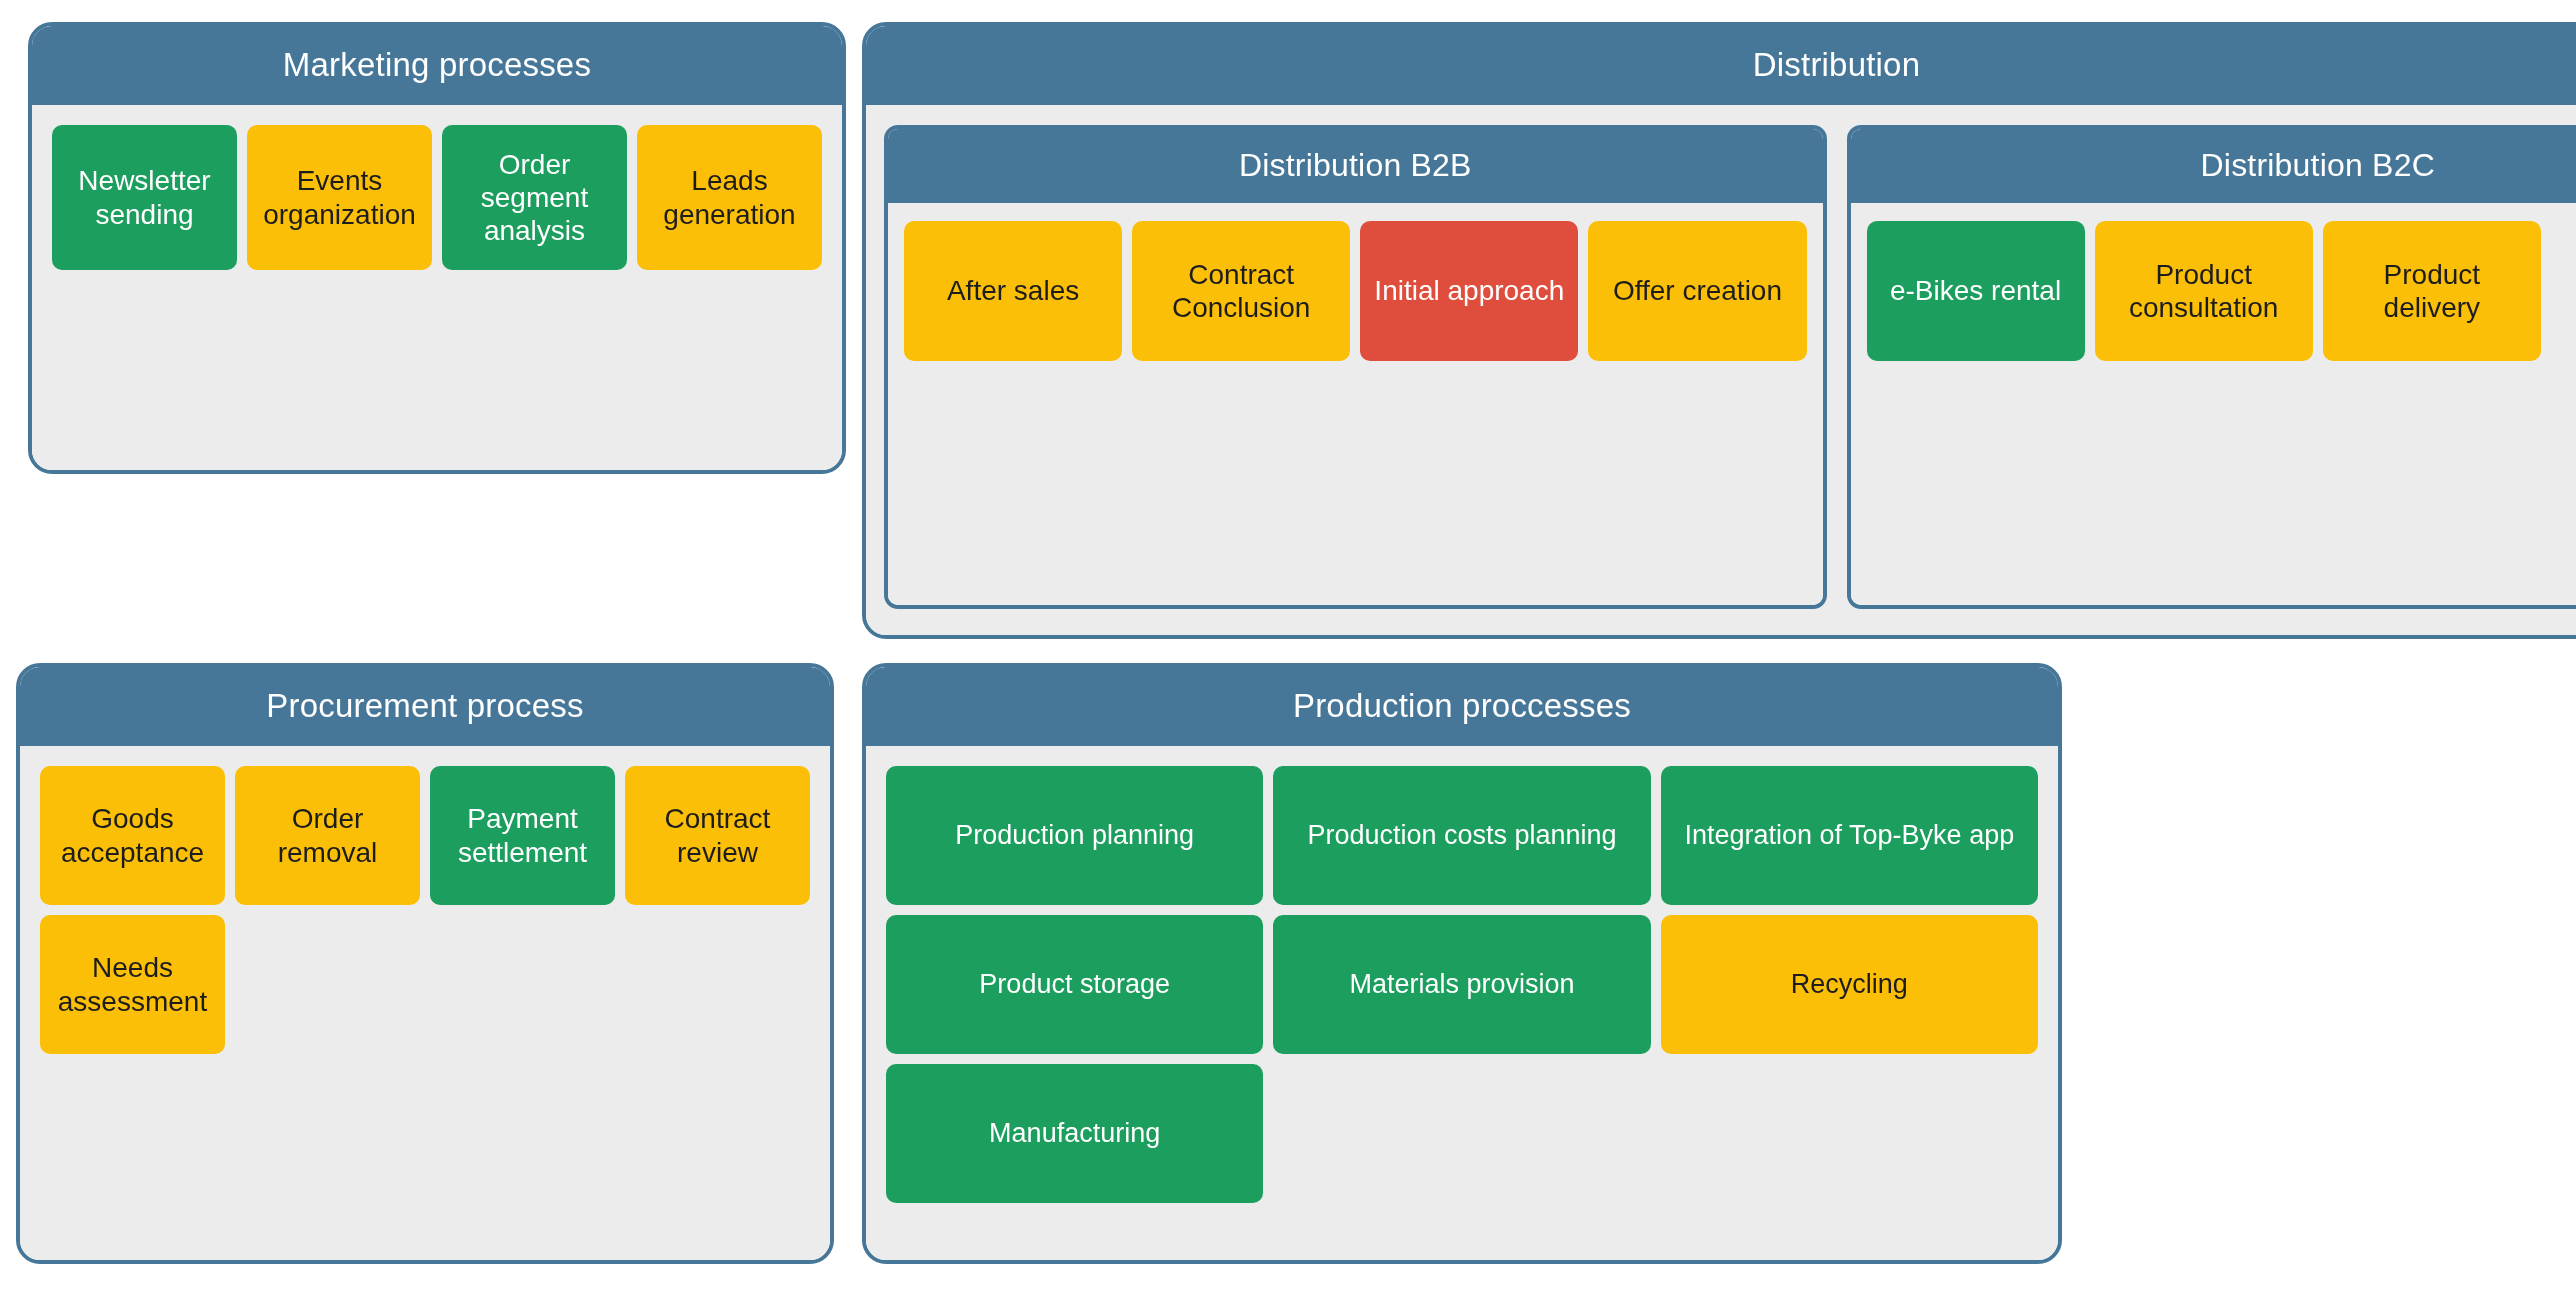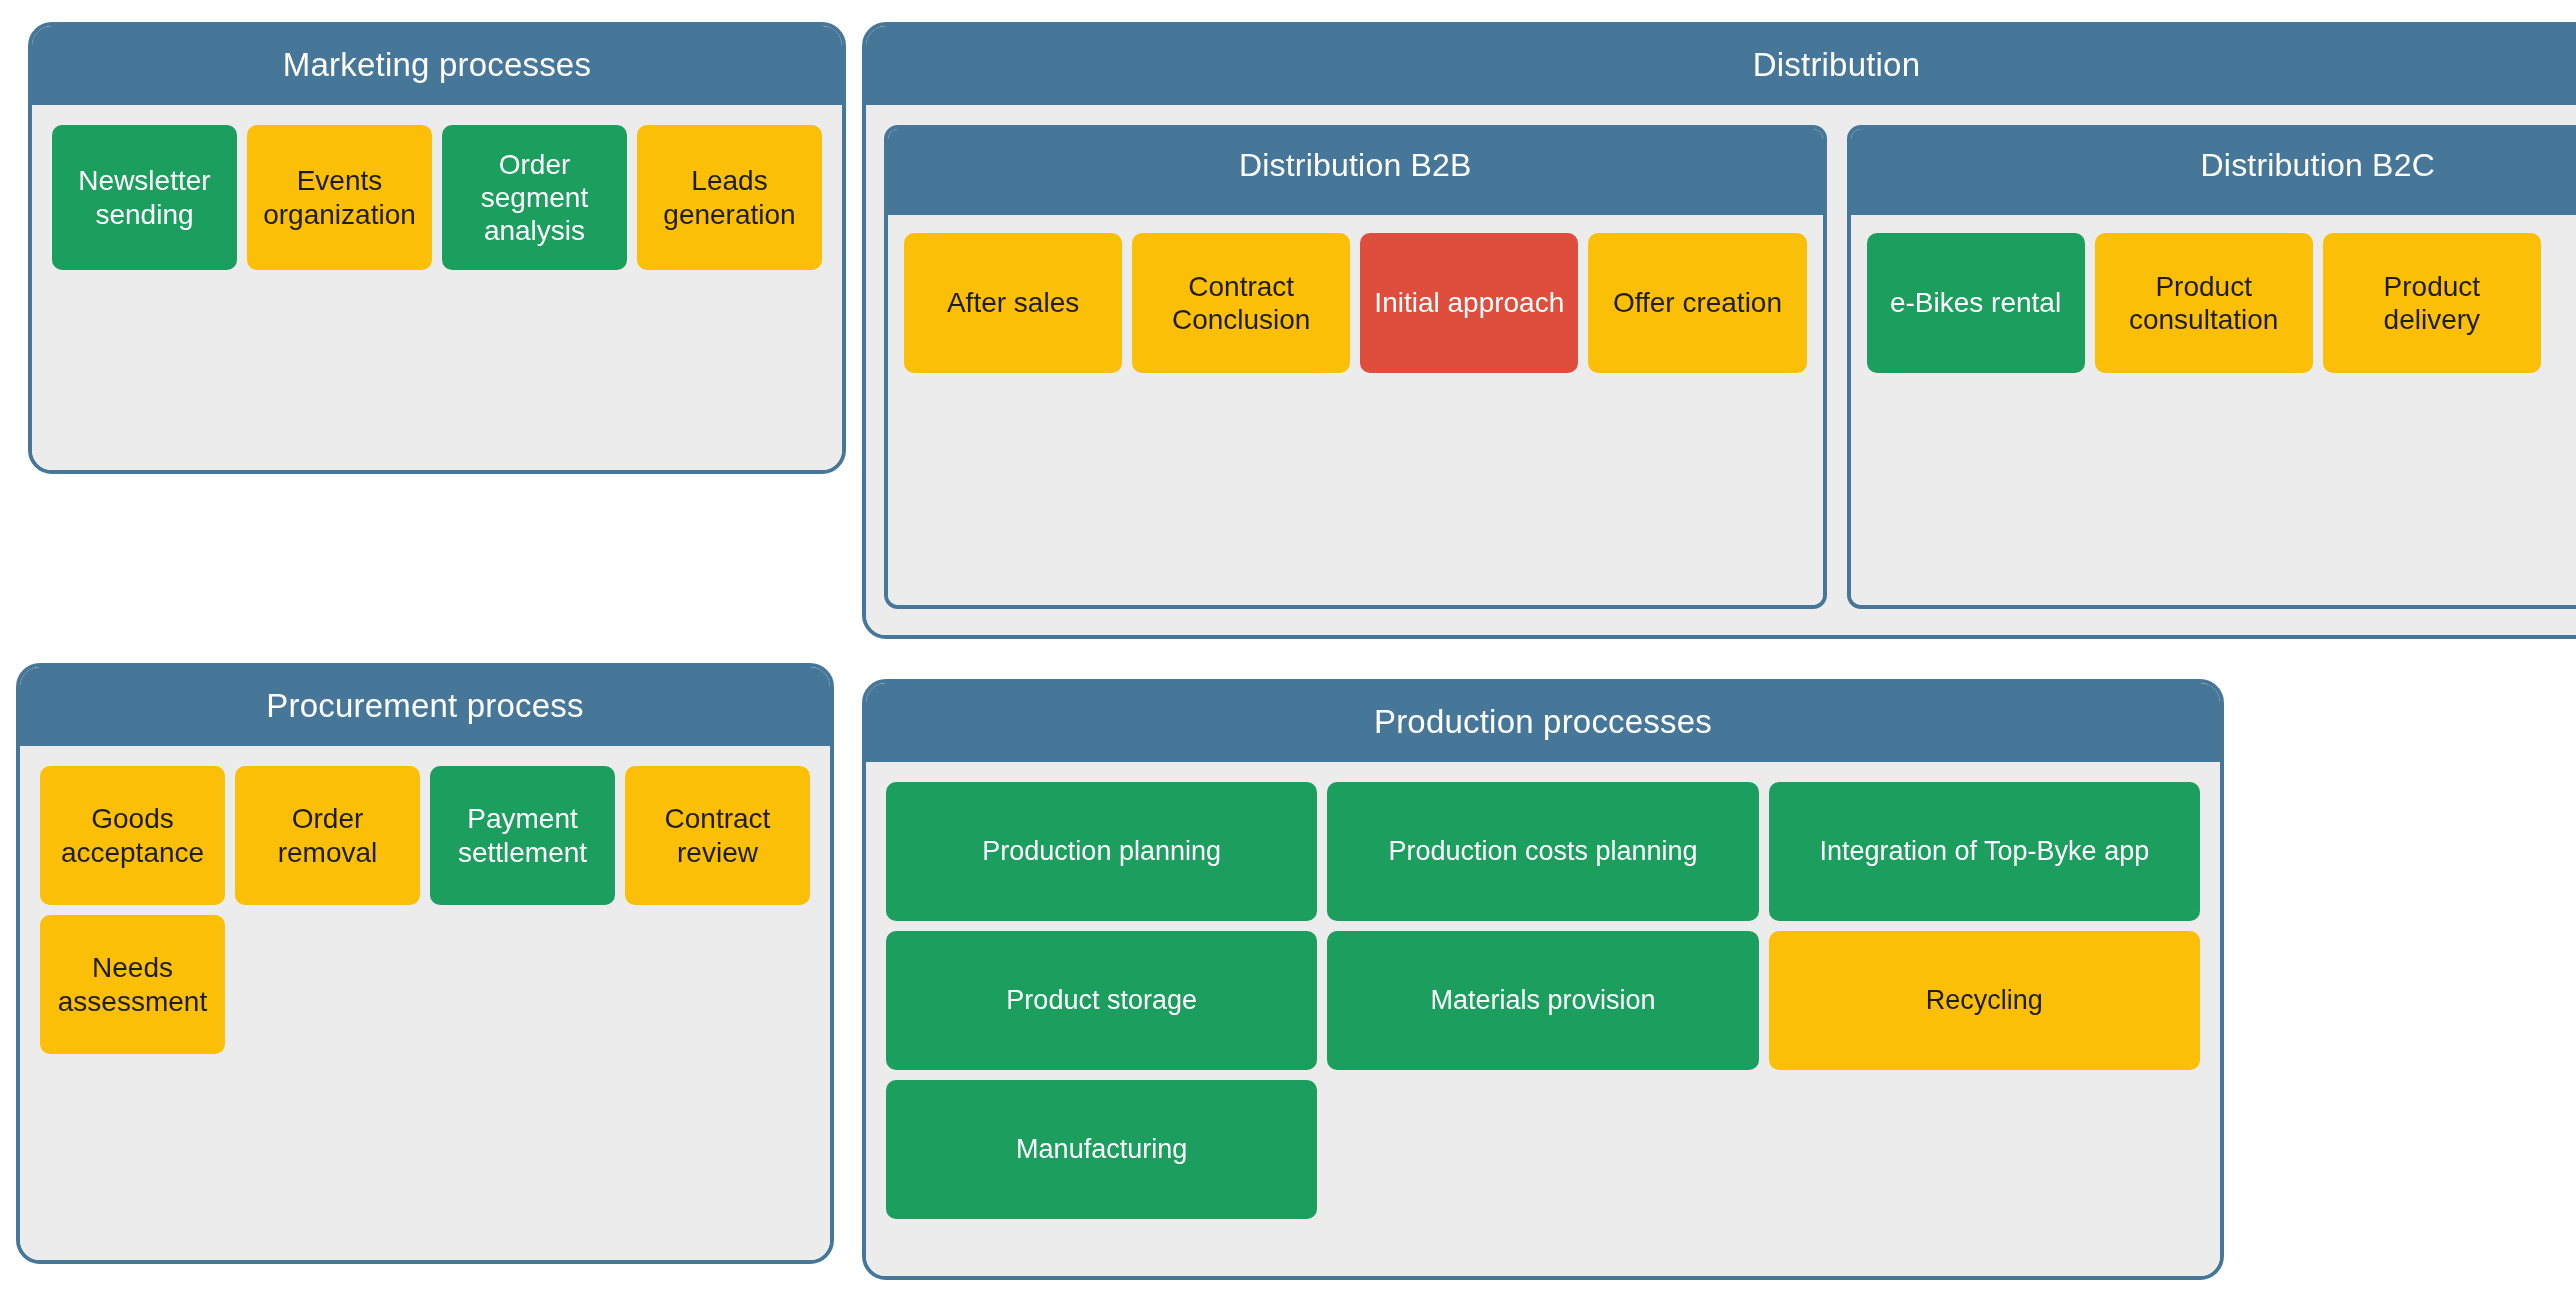--- a/index.html
+++ b/index.html
@@ -56,21 +56,21 @@
     box-sizing: border-box;
     border: 4px solid #477798;
     border-radius: 14px;
     background: #ffffff;
     overflow: hidden;
     display: flex;
     flex-direction: column;
   }
   .subpanel .panel-header {
     font-size: 32px;
-    padding: 20px 10px 34px 10px;
+    padding: 20px 10px 22px 10px;
   }
 
   
   .grid {
     display: grid;
     gap: 10px;
     align-content: start;
   }
   .grid.cols-2 { grid-template-columns: repeat(4, 1fr); }
   .grid.cols-3 { grid-template-columns: repeat(3, 1fr); }
@@ -110,21 +110,21 @@
   #panel-distribution .subpanel .panel-body { padding: 18px 16px 18px 16px; }
   #panel-distribution .card { min-height: 140px; }
 
   #panel-procurement {
     left: 16px;  top: 663px; width: 818px;  height: 601px;
   }
   #panel-procurement .panel-body { padding: 20px 20px 20px 20px; }
   #panel-procurement .card { min-height: 139px; }
 
   #panel-production {
-    left: 862px; top: 679px; width: 1362px; height: 601px;
+    left: 862px; top: 663px; width: 1200px; height: 601px;
   }
   #panel-production .panel-body { padding: 20px 20px 20px 20px; }
   #panel-production .card { min-height: 139px; font-size: 27px; }
 </style>
 </head>
 <body>
 
 <div id="canvas">
 
   <section class="panel" id="panel-marketing">

